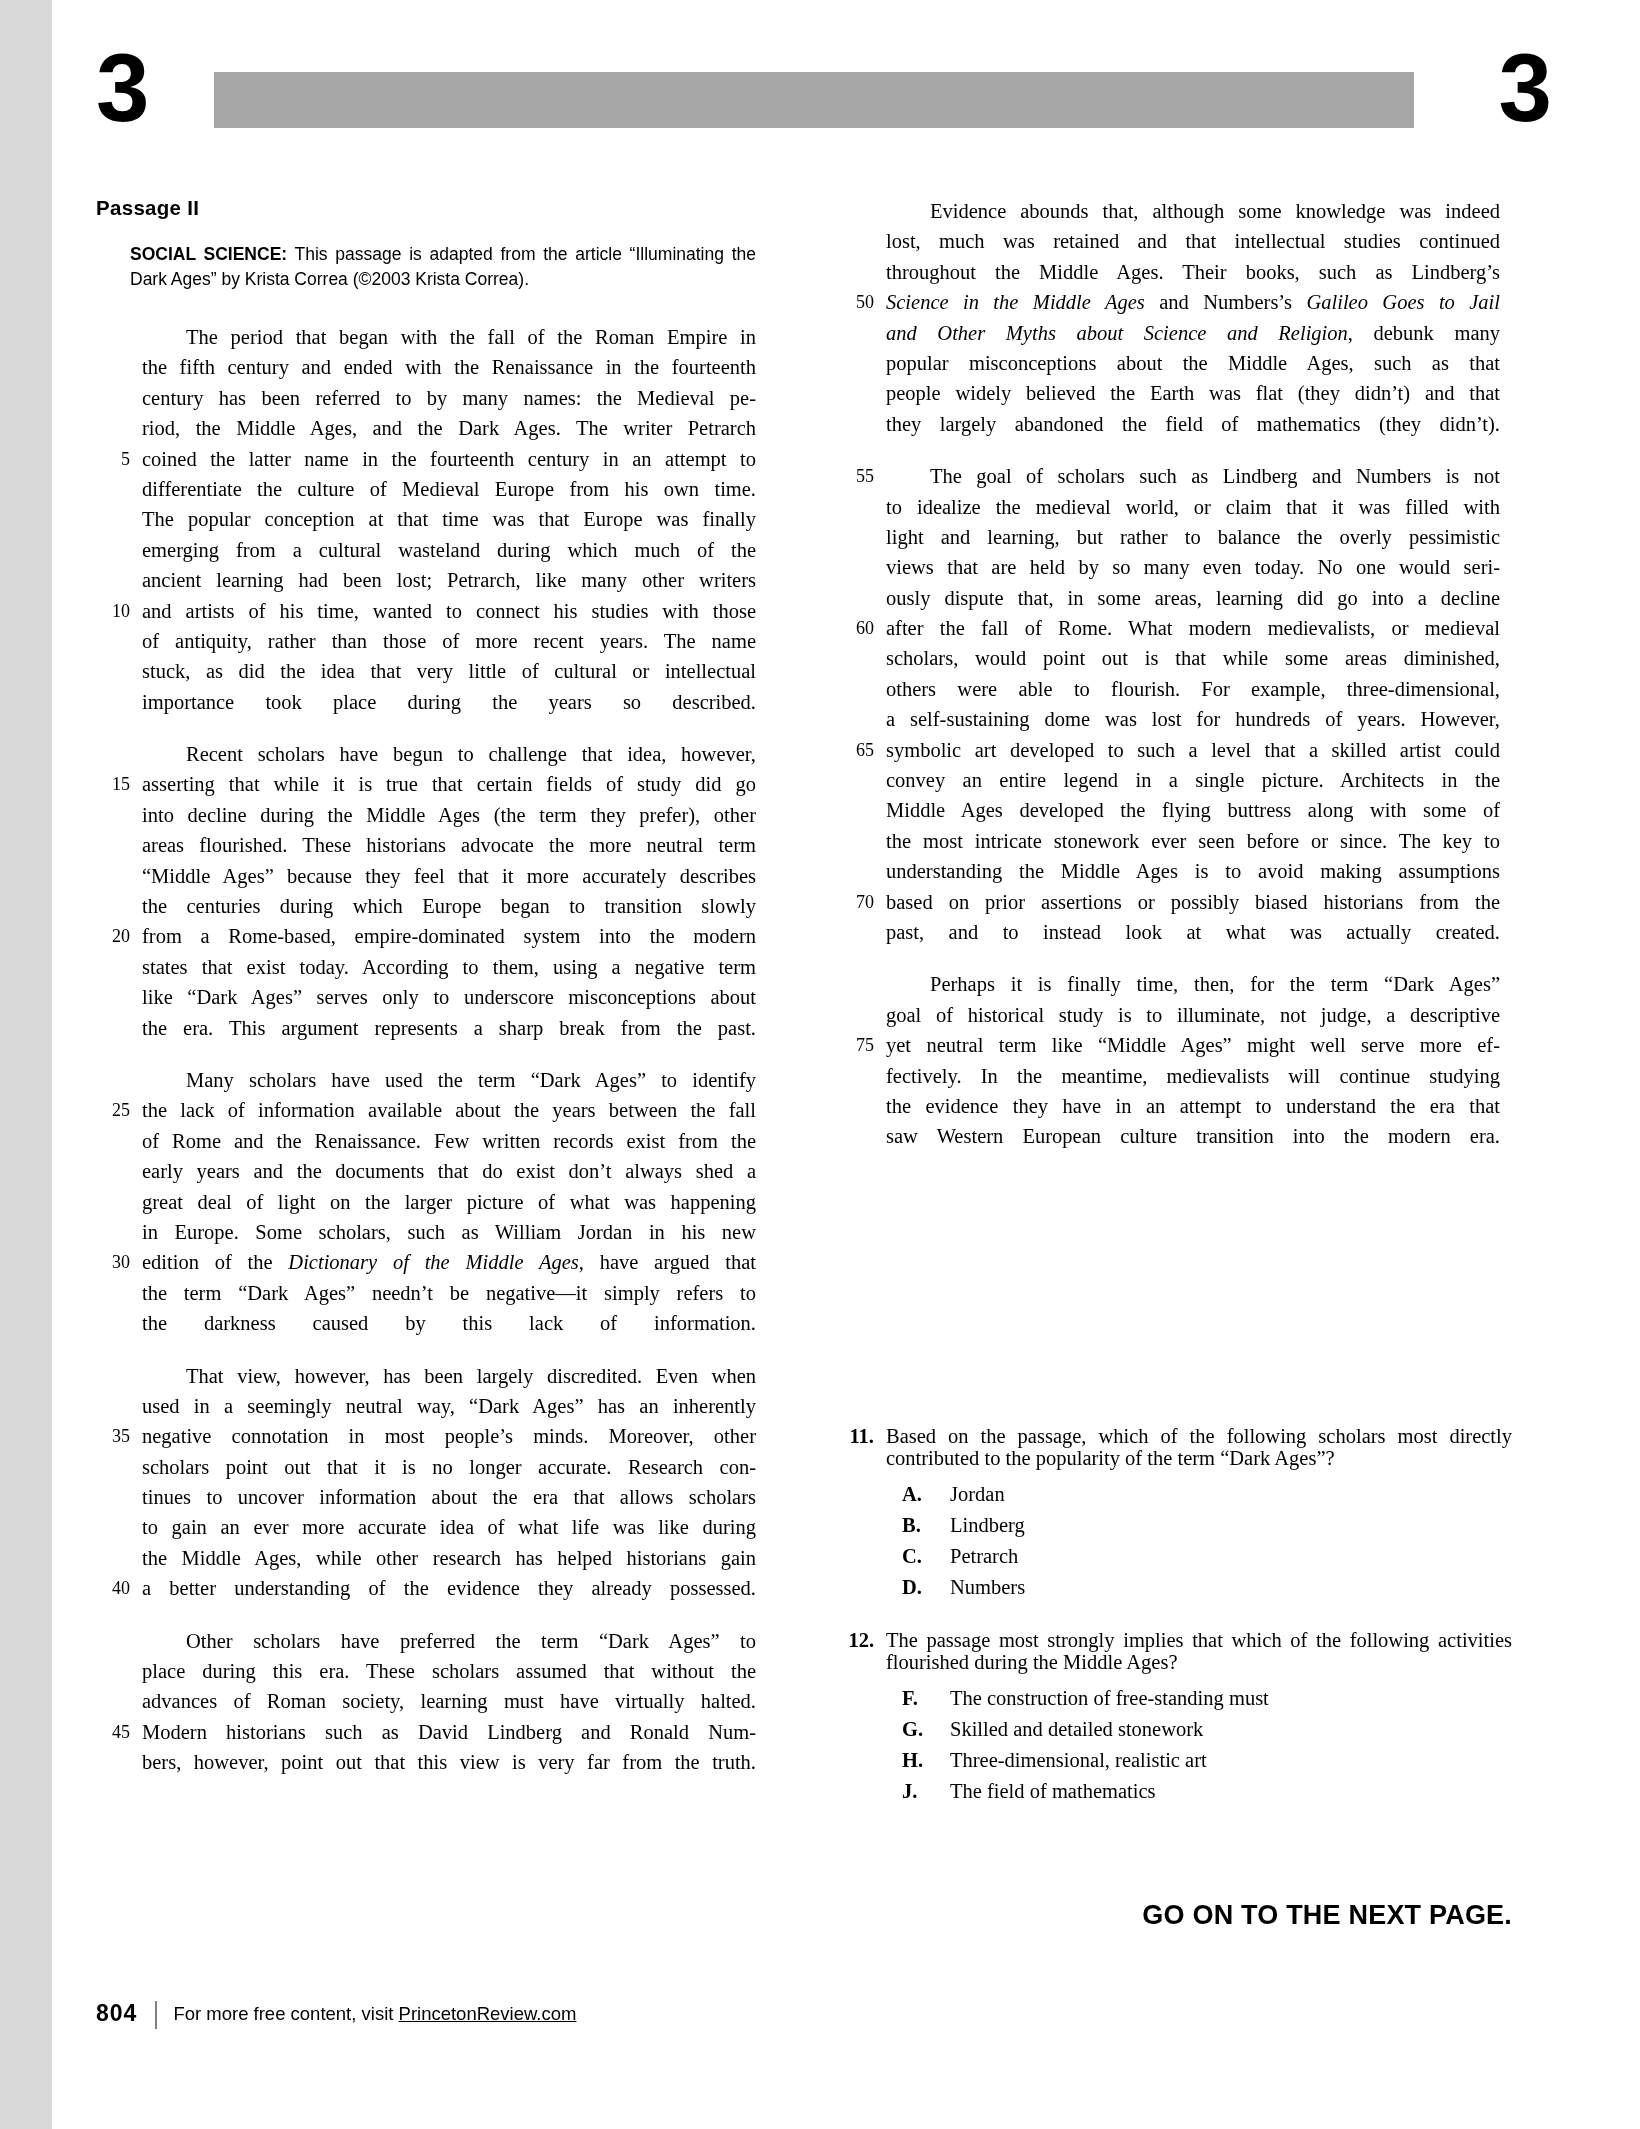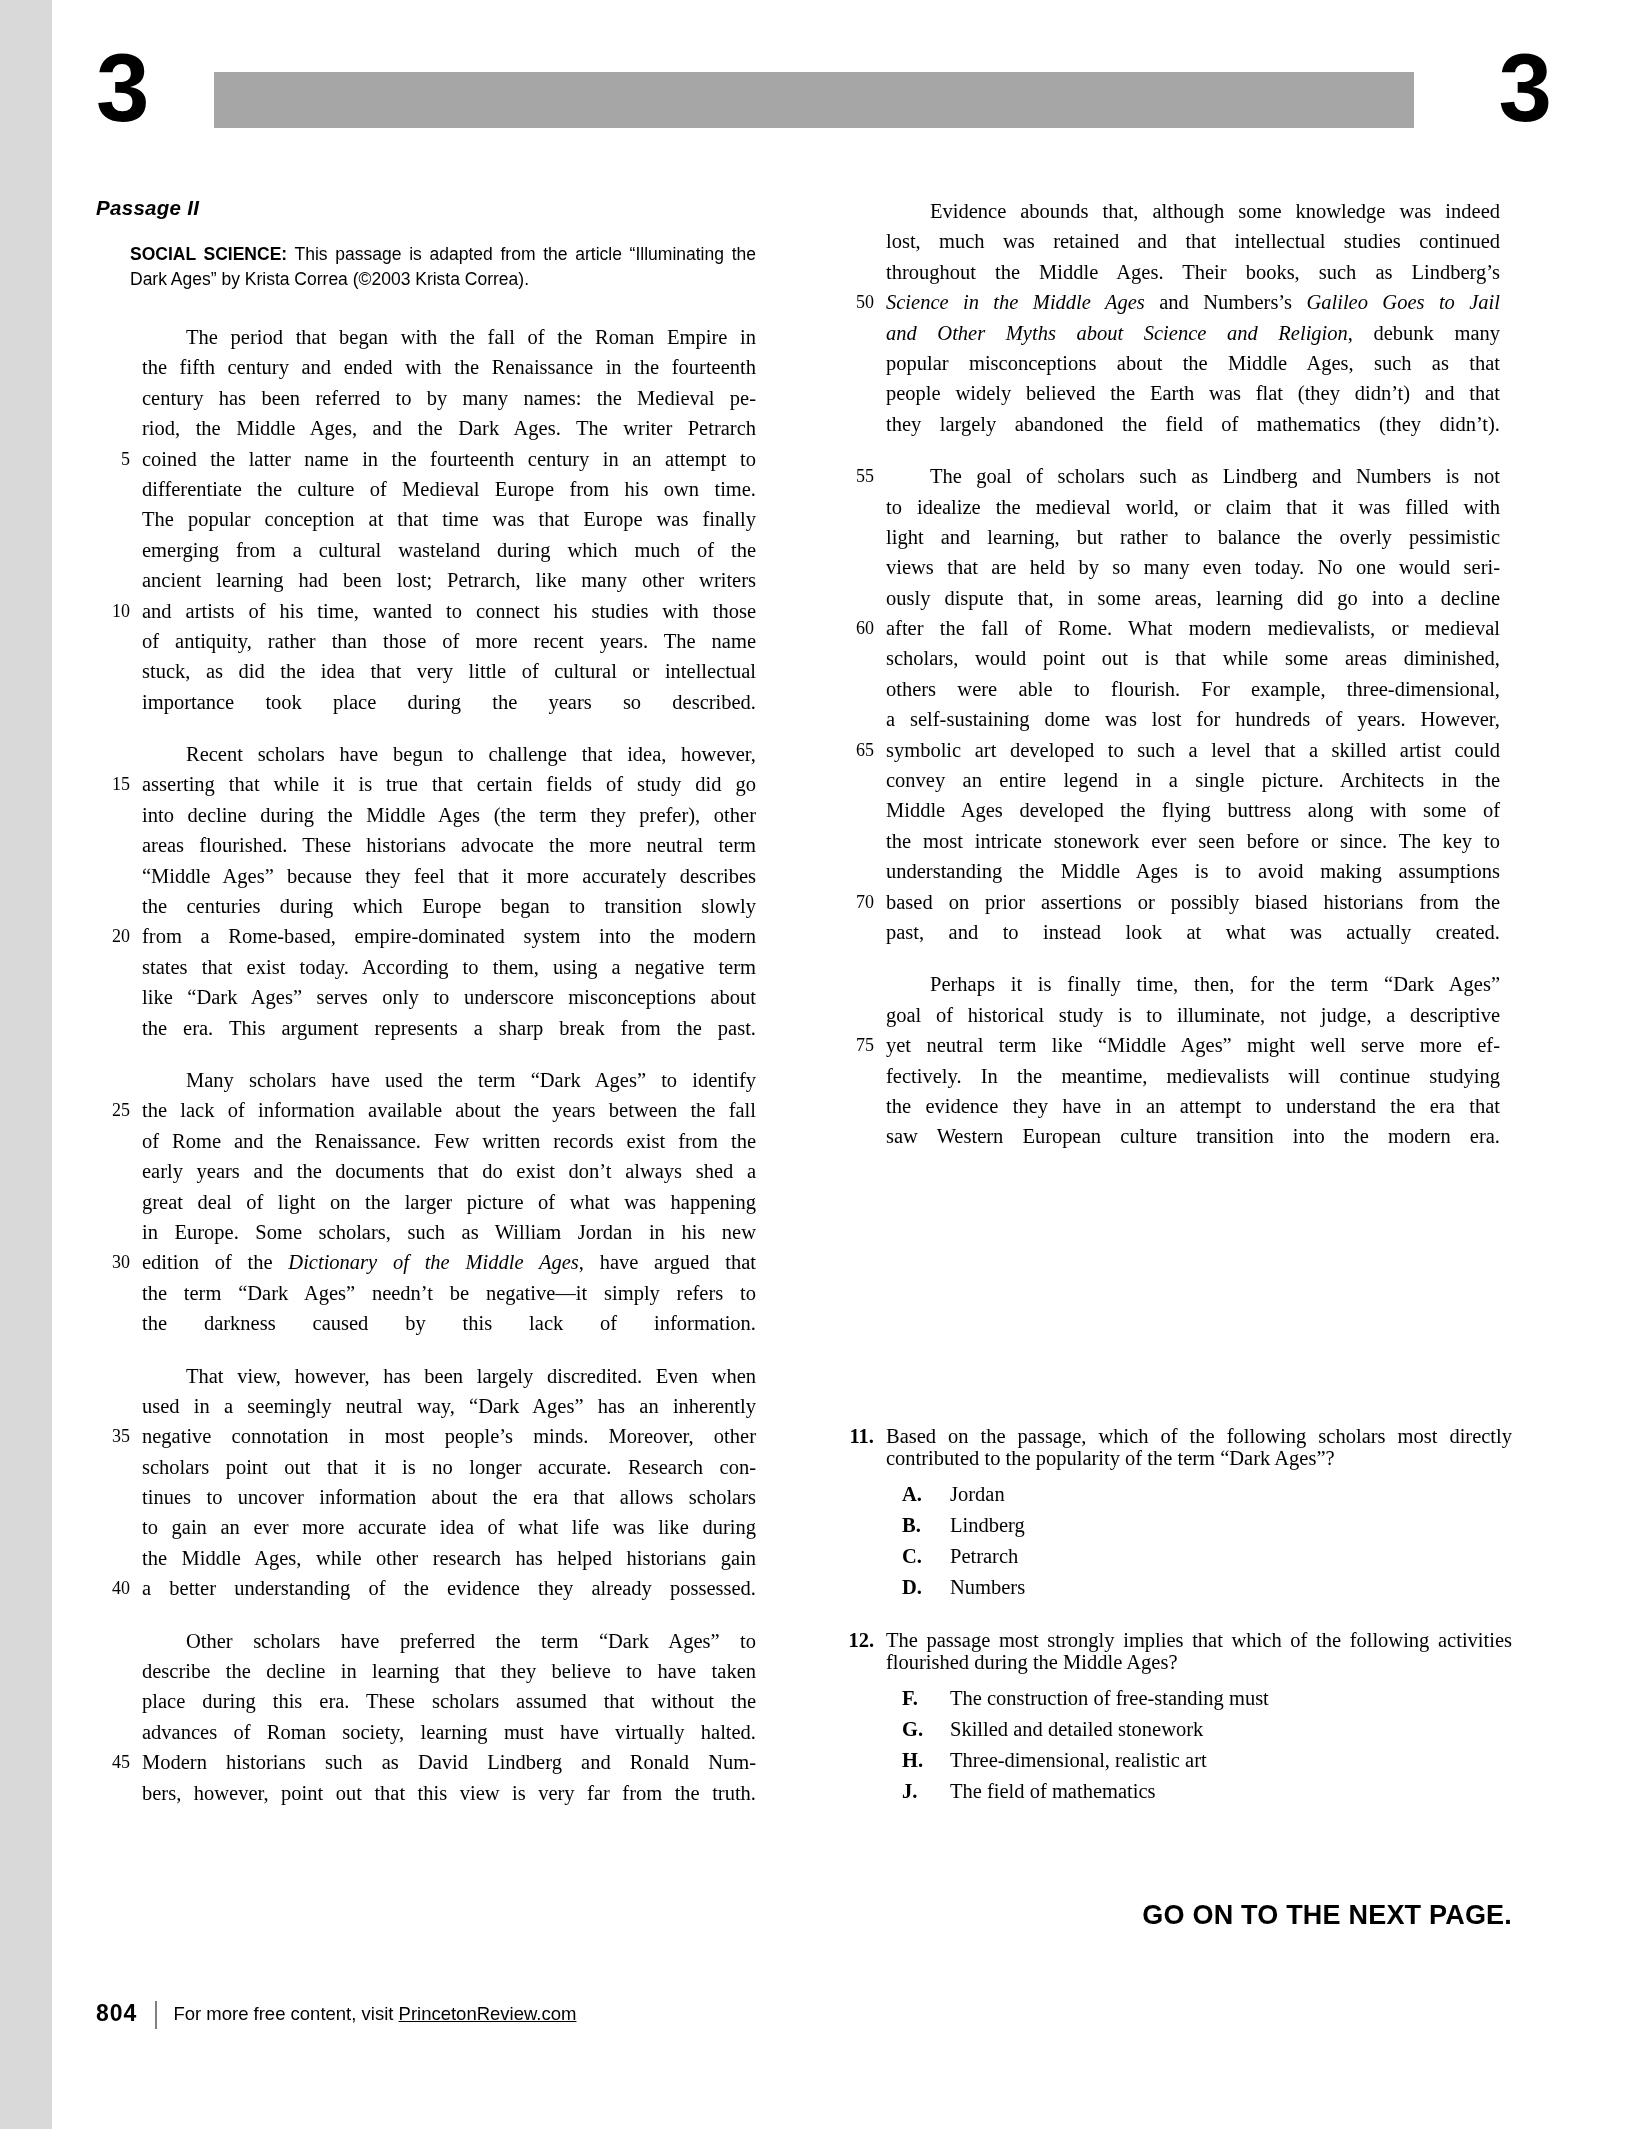--- a/index.html
+++ b/index.html
@@ -74,21 +74,20 @@
   }
   .col-left { left: 96px; }
   .col-right { left: 840px; }
 
   .passage-title {
     font-family: "Liberation Sans", sans-serif;
     font-weight: bold;
     font-size: 20.5px;
     letter-spacing: 0.3px;
     margin: 0 0 22px 0;
-    font-style: italic;
   }
   .blurb {
     font-family: "Liberation Sans", sans-serif;
     font-size: 17.5px;
     line-height: 25px;
     text-align: justify;
     margin: 0 0 30px 34px;
     width: 626px;
   }
   .blurb b {
@@ -399,24 +398,20 @@
           </div>
           <div class="line">
             <span class="ln">40</span>
             <span class="tx just">a better understanding of the evidence they already possessed.</span>
           </div>
         </div>
         <div class="para">
           <div class="line">
             <span class="ln"></span>
             <span class="tx just lead"><span style="display:inline-block;width:0"></span>Other scholars have preferred the term “Dark Ages” to</span>
-          </div>
-          <div class="line">
-            <span class="ln"></span>
-            <span class="tx just">describe the decline in learning that they believe to have taken</span>
           </div>
           <div class="line">
             <span class="ln"></span>
             <span class="tx just">place during this era. These scholars assumed that without the</span>
           </div>
           <div class="line">
             <span class="ln"></span>
             <span class="tx just">advances of Roman society, learning must have virtually halted.</span>
           </div>
           <div class="line">

